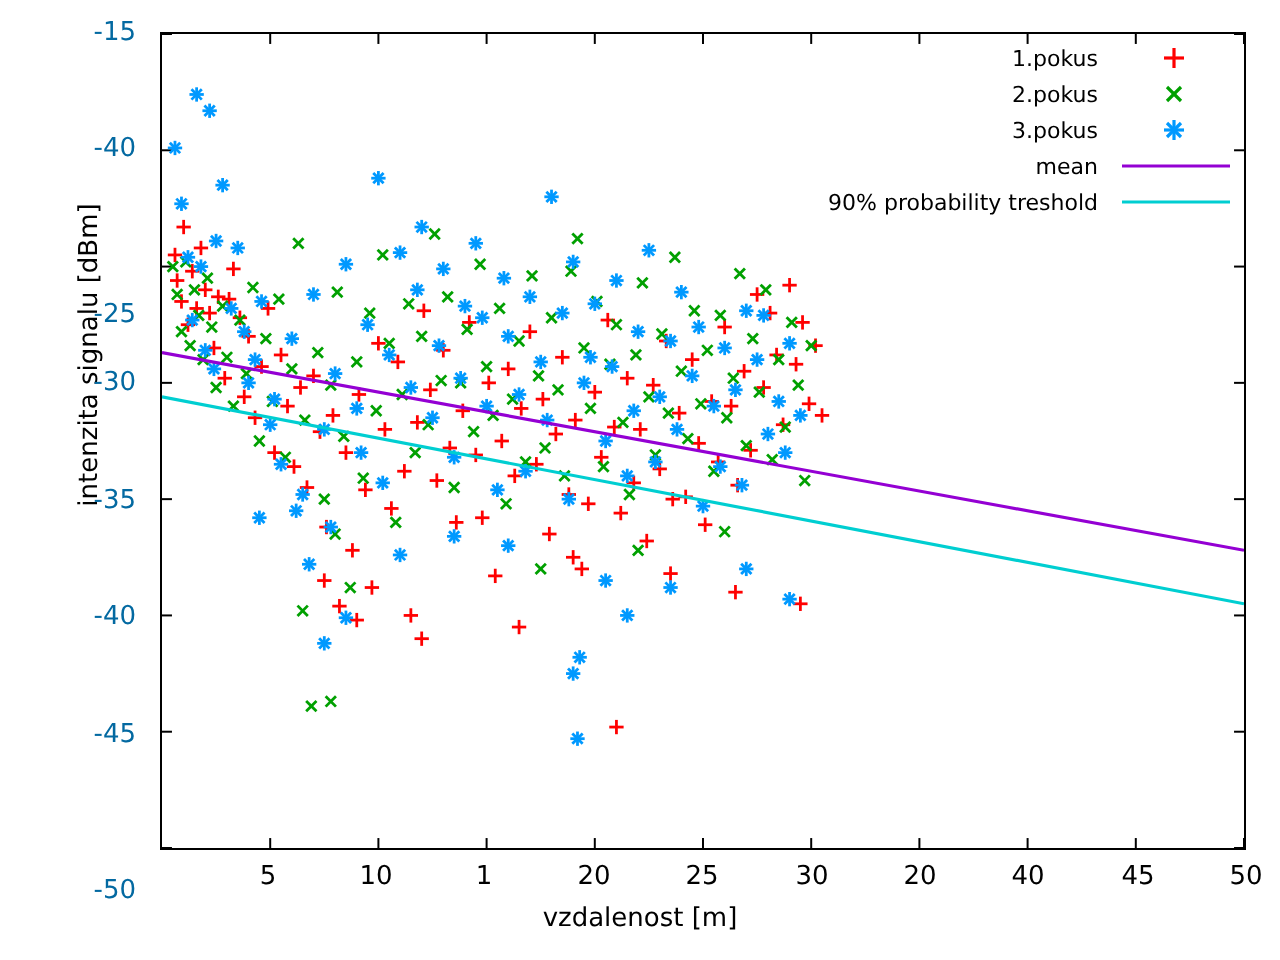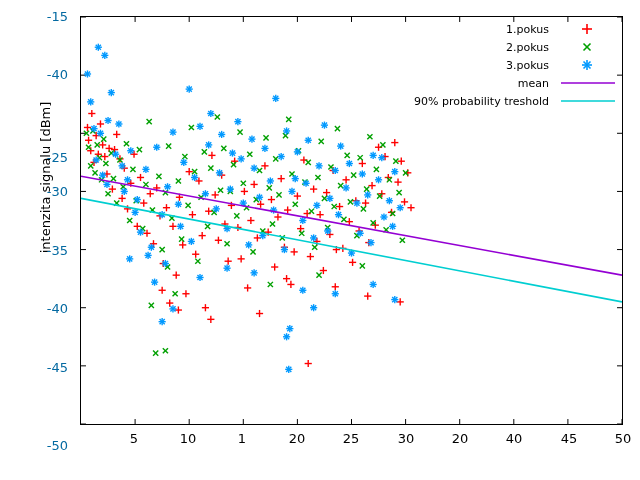--- a/index.html
+++ b/index.html
@@ -68,20 +68,21 @@
   <div class="xtick" style="left:168px;top:432px;">10</div>
   <div class="xtick" style="left:222px;top:432px;">1</div>
   <div class="xtick" style="left:277px;top:432px;">20</div>
   <div class="xtick" style="left:331px;top:432px;">25</div>
   <div class="xtick" style="left:386px;top:432px;">30</div>
   <div class="xtick" style="left:440px;top:432px;">20</div>
   <div class="xtick" style="left:494px;top:432px;text-align:center;">40</div>
   <div class="xtick" style="left:549px;top:432px;">45</div>
   <div class="xtick" style="left:603px;top:432px;">50</div>
 
+  <div class="xlabel">vzdalenost [m]</div>
 
   <div id="plot">
     <svg id="svgplot" viewBox="0 0 543 409" preserveAspectRatio="none">
       <g id="ticks-g">
           <line x1="54.300000000000004" y1="409" x2="54.300000000000004" y2="404" stroke="#000" stroke-width="1"></line>
           <line x1="54.300000000000004" y1="0" x2="54.300000000000004" y2="5" stroke="#000" stroke-width="1"></line>
           <line x1="108.60000000000001" y1="409" x2="108.60000000000001" y2="404" stroke="#000" stroke-width="1"></line>
           <line x1="108.60000000000001" y1="0" x2="108.60000000000001" y2="5" stroke="#000" stroke-width="1"></line>
           <line x1="162.9" y1="409" x2="162.9" y2="404" stroke="#000" stroke-width="1"></line>
           <line x1="162.9" y1="0" x2="162.9" y2="5" stroke="#000" stroke-width="1"></line>

